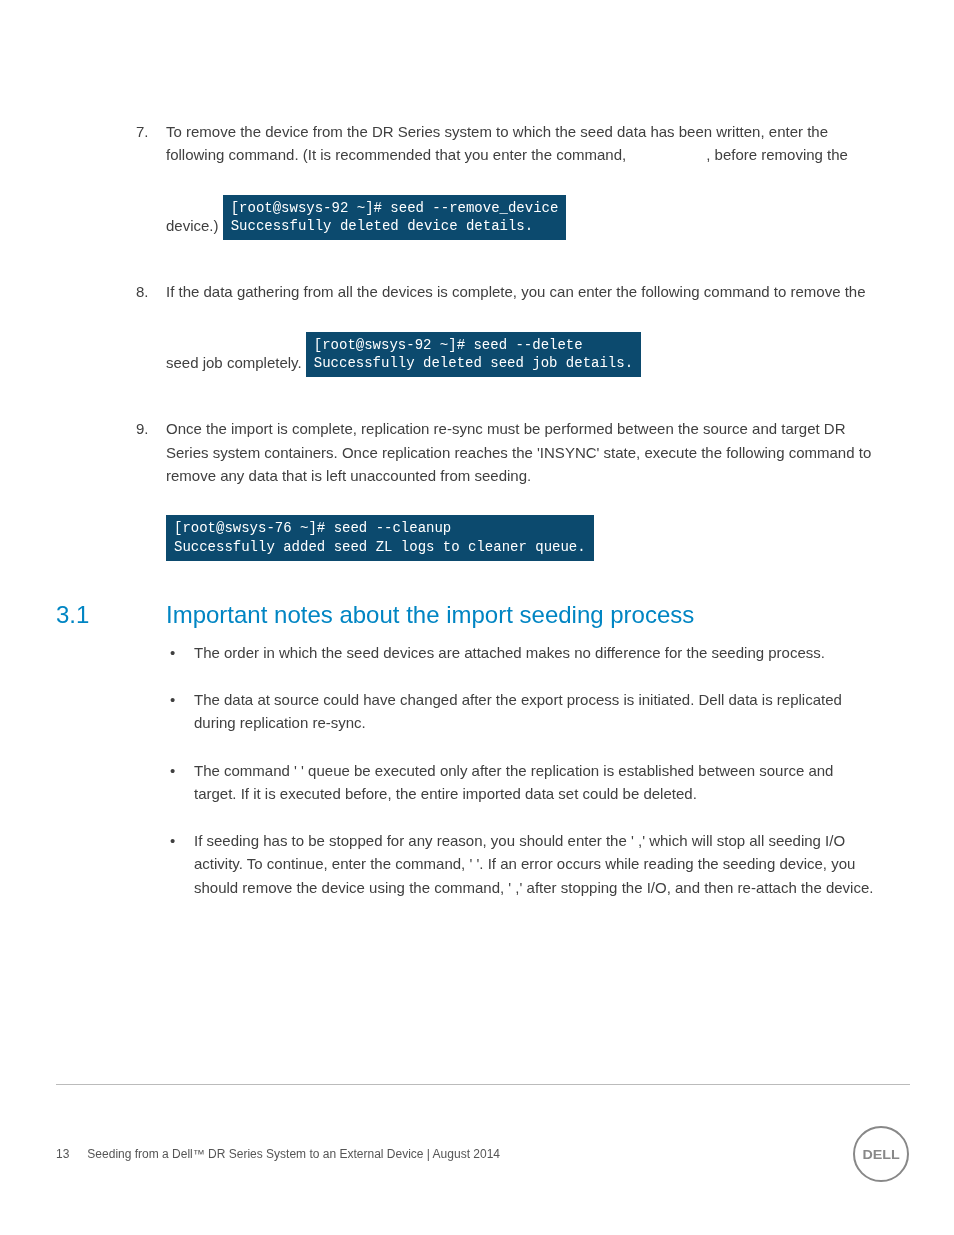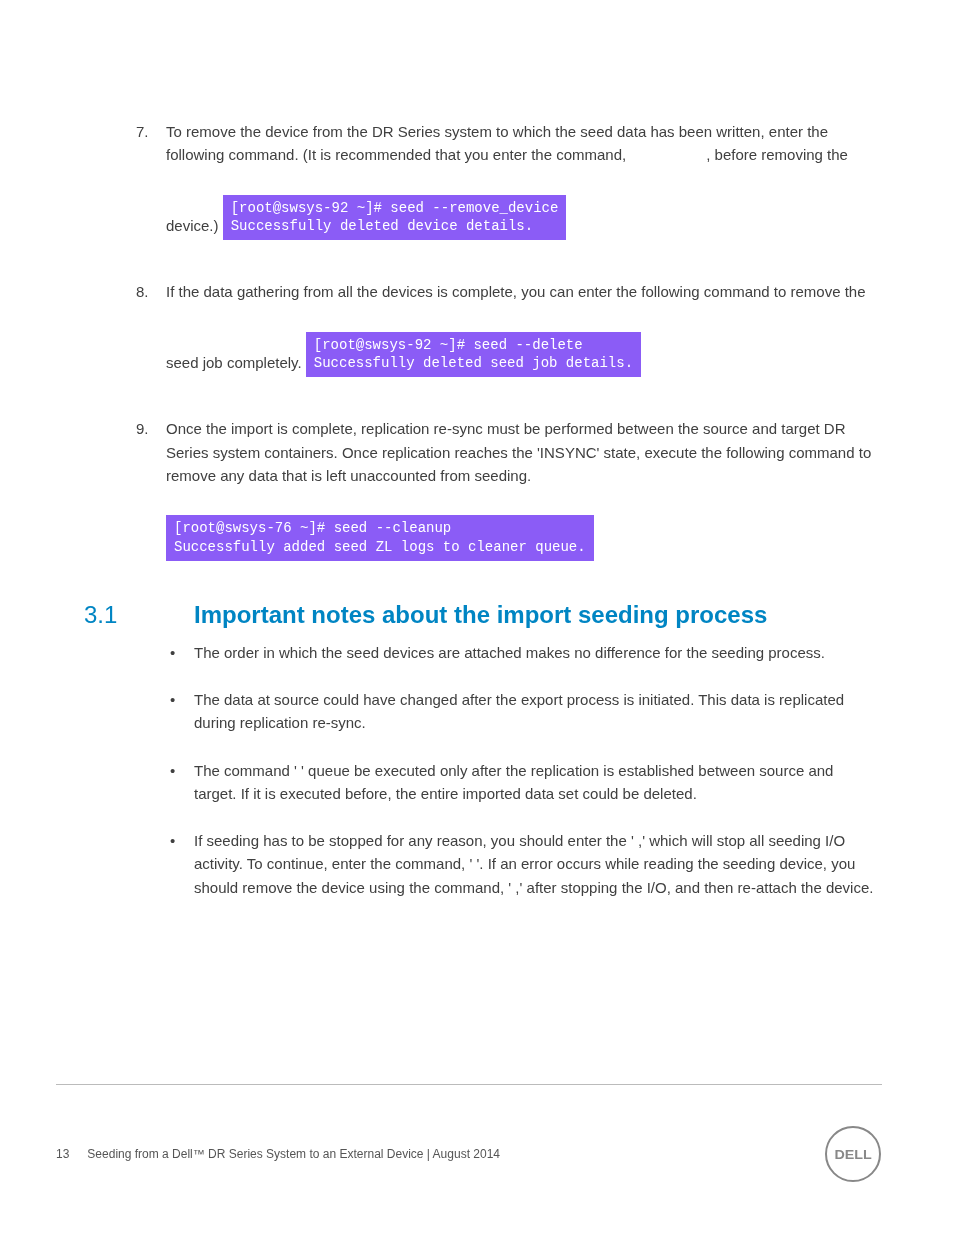--- a/index.html
+++ b/index.html
@@ -1,28 +1,28 @@
 <!DOCTYPE html>
 <html><head>
 <meta charset="utf-8">
 <style>
   * { box-sizing: border-box; margin: 0; padding: 0; }
   html, body { width: 954px; height: 1235px; background: #fff; font-family: "Segoe UI", "Trebuchet MS", Arial, sans-serif; color: #333; }
   .page { position: relative; width: 954px; height: 1235px; padding: 120px 56px 60px 56px; }
   ol.steps { list-style: none; margin-left: 110px; }
   ol.steps > li { position: relative; margin-bottom: 40px; font-size: 15px; line-height: 1.55; color: #404040; padding-right: 20px; }
   ol.steps > li .num { position: absolute; left: -30px; top: 0; font-size: 15px; color: #404040; }
-  .terminal { background: #8b5cf6; color: #fff; font-family: "Courier New", monospace; font-size: 14px; padding: 4px 8px; margin: 28px 0 0 0; display: inline-block; line-height: 1.35; white-space: pre; }
-  .section-row { display: flex; align-items: flex-start; margin-top: 40px; margin-bottom: 12px; margin-left: 28px; }
+  .terminal { background: #0c4a6e; color: #fff; font-family: "Courier New", monospace; font-size: 14px; padding: 4px 8px; margin: 28px 0 0 0; display: inline-block; line-height: 1.35; white-space: pre; }
+  .section-row { display: flex; align-items: flex-start; margin-top: 40px; margin-bottom: 12px; }
   .section-num { width: 110px; font-size: 24px; color: #0085c3; font-weight: 300; }
-  .section-title { font-size: 24px; color: #0085c3; font-weight: 700; }
+  .section-title { font-size: 24px; color: #0085c3; font-weight: 400; }
   ul.bullets { list-style: none; margin-left: 110px; }
   ul.bullets > li { position: relative; font-size: 15px; line-height: 1.55; color: #404040; margin-bottom: 24px; padding-left: 28px; padding-right: 20px; }
   ul.bullets > li::before { content: "•"; position: absolute; left: 4px; top: 0; font-size: 15px; color: #404040; }
-  .footer { position: absolute; left: 56px; right: 72px; bottom: 52px; border-top: 1px solid #bbb; padding-top: 40px; display: flex; align-items: center; justify-content: space-between; }
+  .footer { position: absolute; left: 56px; right: 44px; bottom: 52px; border-top: 1px solid #bbb; padding-top: 40px; display: flex; align-items: center; justify-content: space-between; }
   .footer-left { font-size: 12px; color: #555; display: flex; align-items: baseline; gap: 18px; }
   .page-num { font-size: 12px; color: #555; }
   .dell-logo { width: 58px; height: 58px; }
   .dell-logo svg { width: 58px; height: 58px; }
   .gap-text { display:inline-block; min-width: 80px; }
 </style>
 </head>
 <body>
 
 <div class="page">
@@ -48,21 +48,21 @@
     </li>
   </ol>
 
   <div class="section-row">
     <div class="section-num">3.1</div>
     <div class="section-title">Important notes about the import seeding process</div>
   </div>
 
   <ul class="bullets">
     <li>The order in which the seed devices are attached makes no difference for the seeding process.</li>
-    <li>The data at source could have changed after the export process is initiated. This data is replicated during replication re-sync.</li>
+    <li>The data at source could have changed after the export process is initiated. Dell data is replicated during replication re-sync.</li>
     <li>The command '                          ' queue be executed only after the replication is established between source and target. If it is executed before, the entire imported data set could be deleted.</li>
     <li>If seeding has to be stopped for any reason, you should enter the '                    ,' which will stop all seeding I/O activity. To continue, enter the command, '                      '. If an error occurs while reading the seeding device, you should remove the device using the command, '                                        ,' after stopping the I/O, and then re-attach the device.</li>
   </ul>
 
   <div class="footer">
     <div class="footer-left">
       <span class="page-num">13</span>
       <span>Seeding from a Dell™ DR Series System to an External Device | August 2014</span>
     </div>
     <div class="dell-logo">

